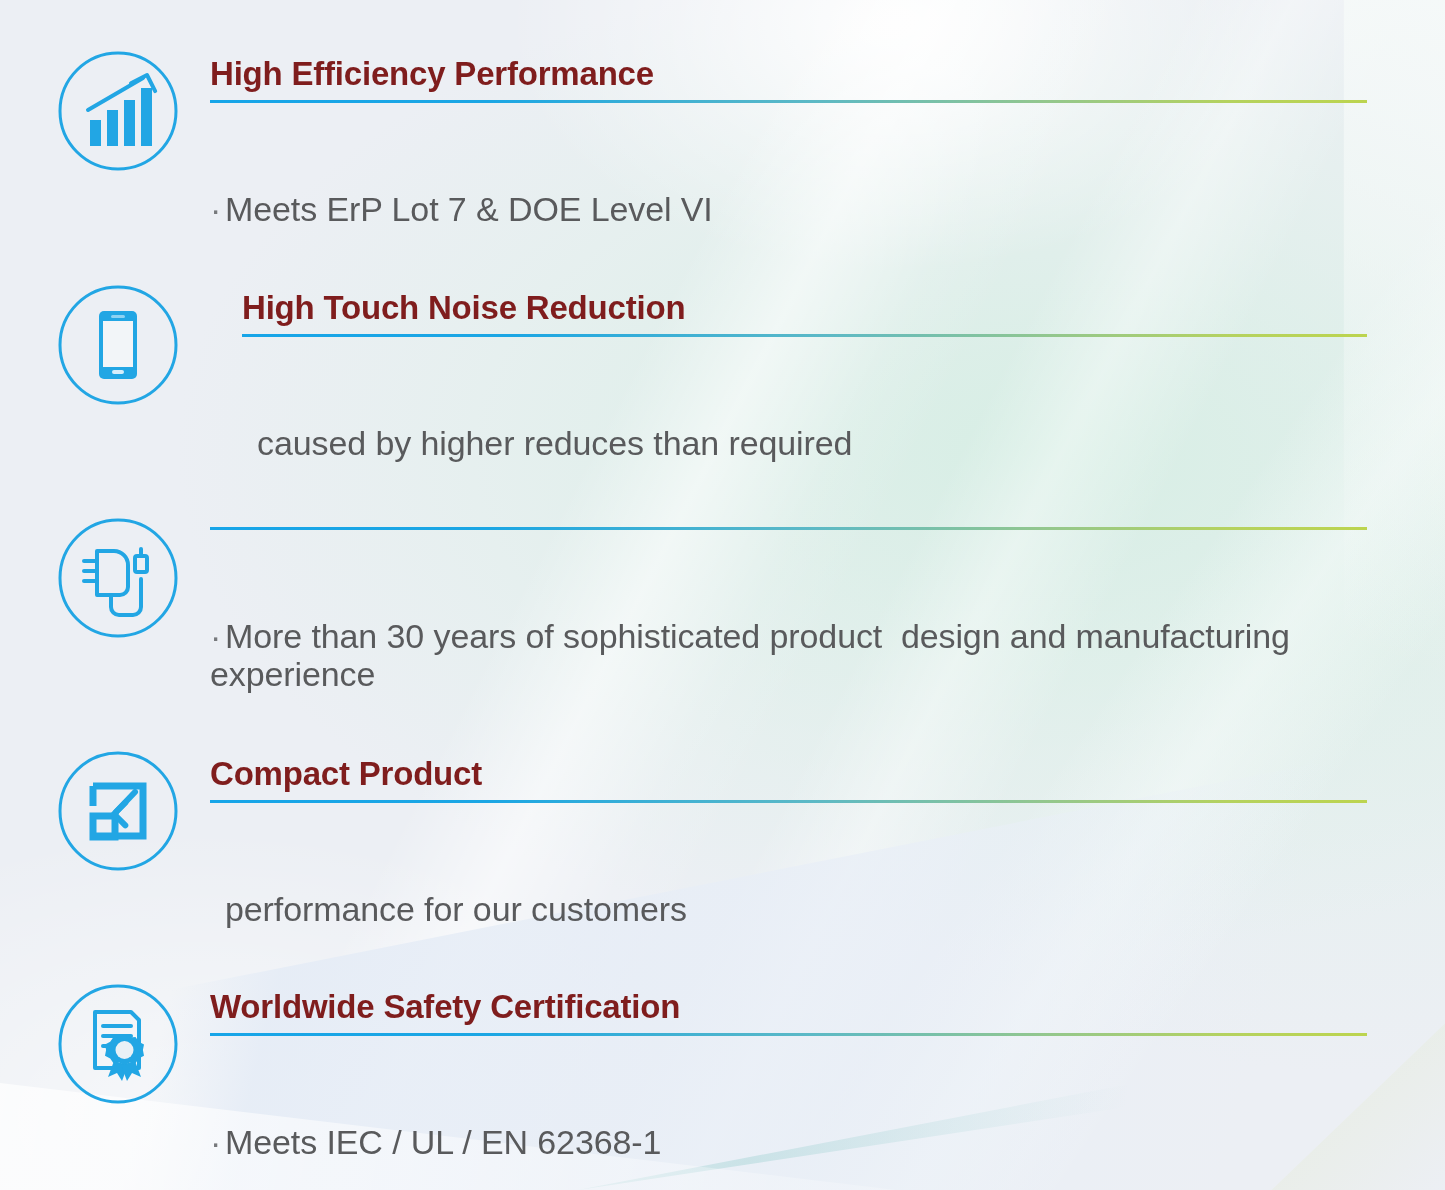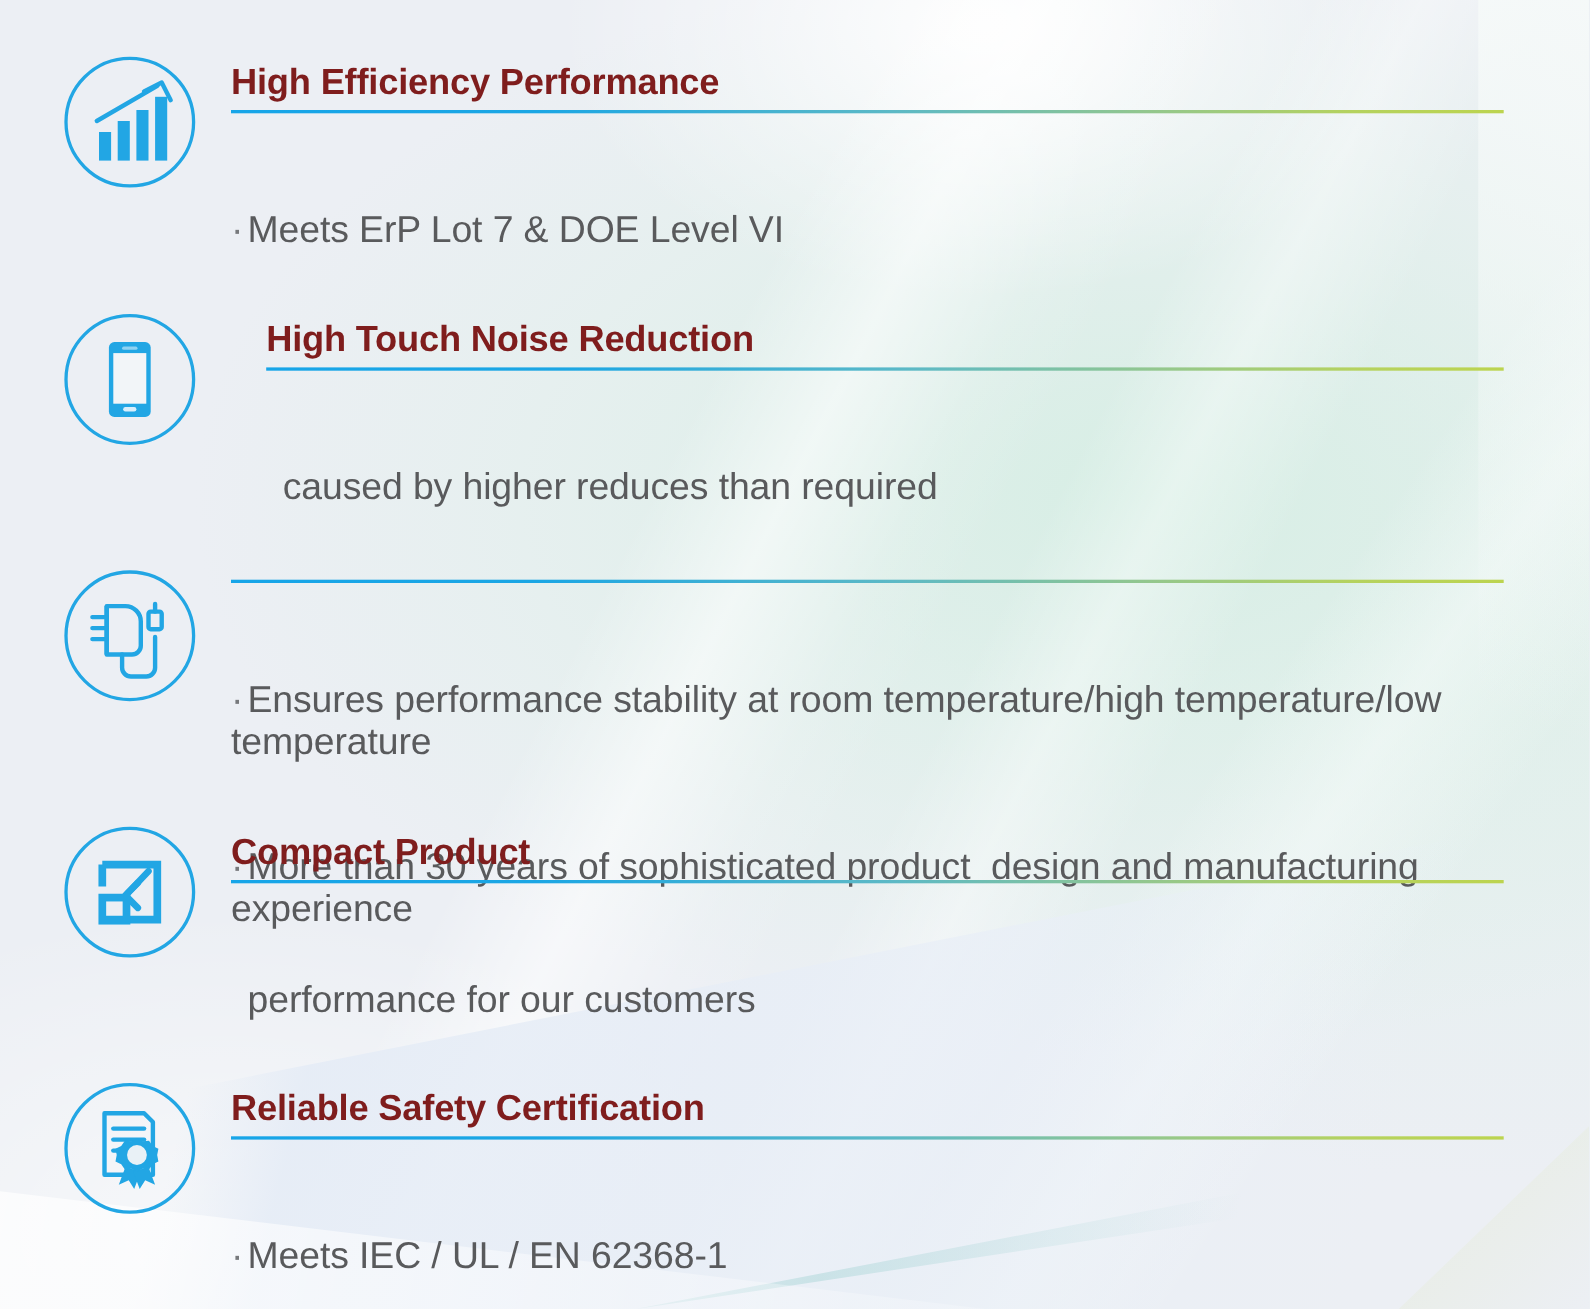--- a/index.html
+++ b/index.html
@@ -220,21 +220,20 @@
           <line x1="29" y1="56" x2="42" y2="56" stroke="#22a6e4" stroke-width="4" stroke-linecap="round"></line>
           <line x1="29" y1="66" x2="42" y2="66" stroke="#22a6e4" stroke-width="4" stroke-linecap="round"></line>
           <path d="M56 80 v12 a8 8 0 0 0 8 8 h14 a8 8 0 0 0 8 -8 v-28" fill="none" stroke="#22a6e4" stroke-width="4" stroke-linecap="round" stroke-linejoin="round"></path>
           <rect x="80" y="41" width="12" height="16" rx="2" fill="none" stroke="#22a6e4" stroke-width="4"></rect>
           <line x1="86" y1="34" x2="86" y2="41" stroke="#22a6e4" stroke-width="4" stroke-linecap="round"></line>
         </svg>
       </div>
       <div class="feature-body" style="top:6px;">
         <div class="divider"></div>
         <div class="bullets">
-          <span class="bullet-line"><span class="dot">·</span><span>Ensures performance stability at room temperature/high temperature/low temperature</span></span>
           <span class="bullet-line"><span class="dot">·</span><span>More than 30 years of sophisticated product  design and manufacturing experience</span></span>
         </div>
       </div>
     </div>
 
     <div class="feature" style="top:748px;left:0;right:0;">
       <div class="icon-wrap" style="top:0;">
         <svg width="126" height="126" viewBox="0 0 126 126" aria-hidden="true">
           <circle cx="63" cy="63" r="58" fill="none" stroke="#22a6e4" stroke-width="3"></circle>
           <path d="M38 38 h50 v50 h-50" fill="none" stroke="#22a6e4" stroke-width="7" stroke-linejoin="miter"></path>
@@ -261,21 +260,21 @@
           <line x1="48" y1="45" x2="76" y2="45" stroke="#22a6e4" stroke-width="4" stroke-linecap="round"></line>
           <line x1="48" y1="55" x2="76" y2="55" stroke="#22a6e4" stroke-width="4" stroke-linecap="round"></line>
           <line x1="48" y1="65" x2="66" y2="65" stroke="#22a6e4" stroke-width="4" stroke-linecap="round"></line>
           <path d="M59 80 l-6 16 l9 -4 l5 8 l6 -16 z" fill="#22a6e4"></path>
           <path d="M80 80 l6 16 l-9 -4 l-5 8 l-6 -16 z" fill="#22a6e4"></path>
           <path d="M69.5 54 l5.2 2.6 l5.8 -0.6 l3.3 4.8 l5.2 2.6 l-1.1 5.7 l1.1 5.7 l-5.2 2.6 l-3.3 4.8 l-5.8 -0.6 l-5.2 2.6 l-5.2 -2.6 l-5.8 0.6 l-3.3 -4.8 l-5.2 -2.6 l1.1 -5.7 l-1.1 -5.7 l5.2 -2.6 l3.3 -4.8 l5.8 0.6 z" fill="#22a6e4"></path>
           <circle cx="69.5" cy="69" r="9" fill="#e9f1f6"></circle>
         </svg>
       </div>
       <div class="feature-body" style="top:6px;">
-        <div class="feature-title">Reliable Safety Certification</div>
+        <div class="feature-title">Worldwide Safety Certification</div>
         <div class="divider"></div>
         <div class="bullets">
           <span class="bullet-line"><span class="dot">·</span><span>Meets IEC / UL / EN 62368-1</span></span>
         </div>
       </div>
     </div>
 
   </div>
 </div>
 

